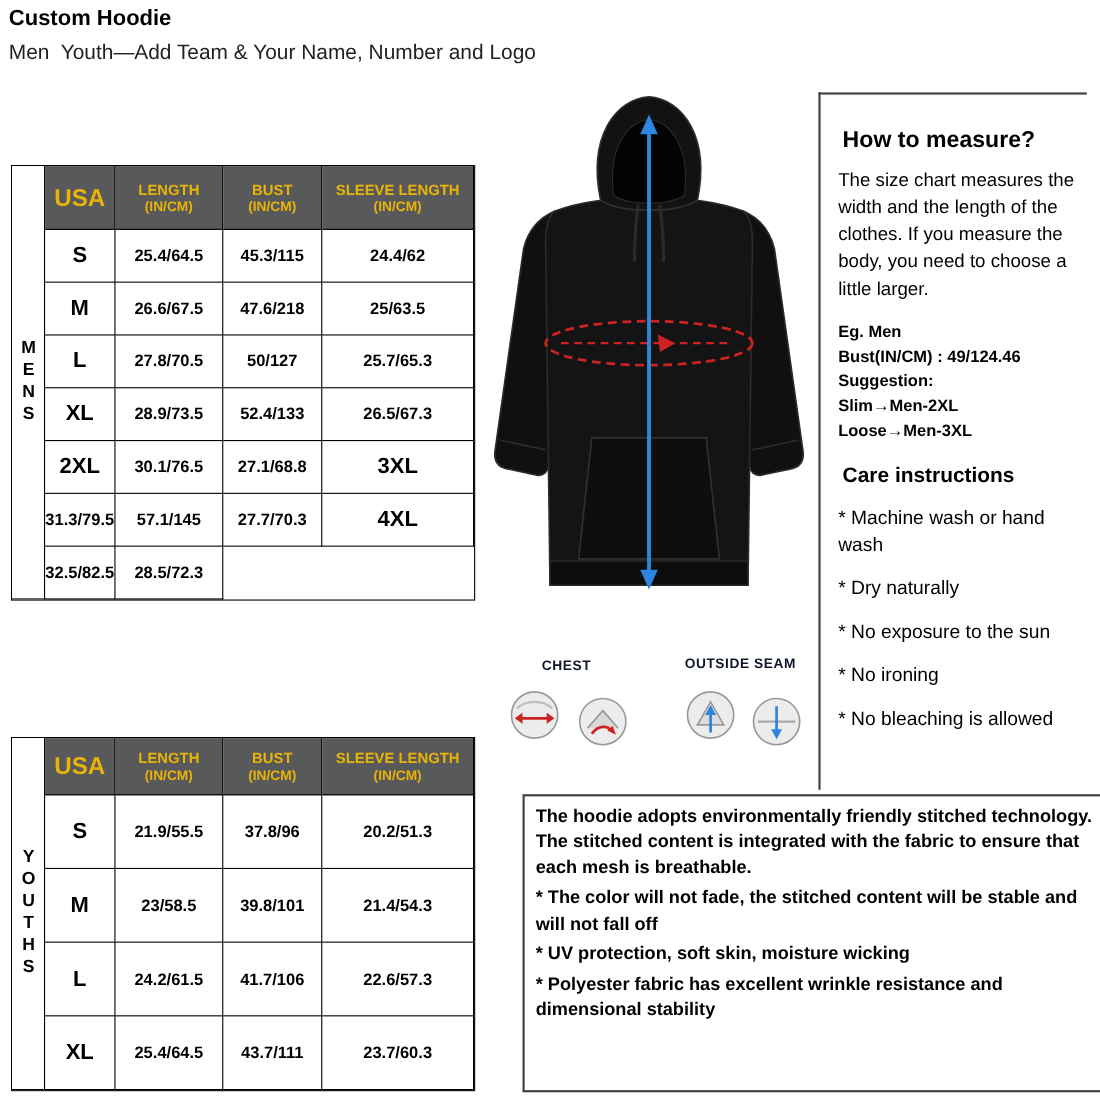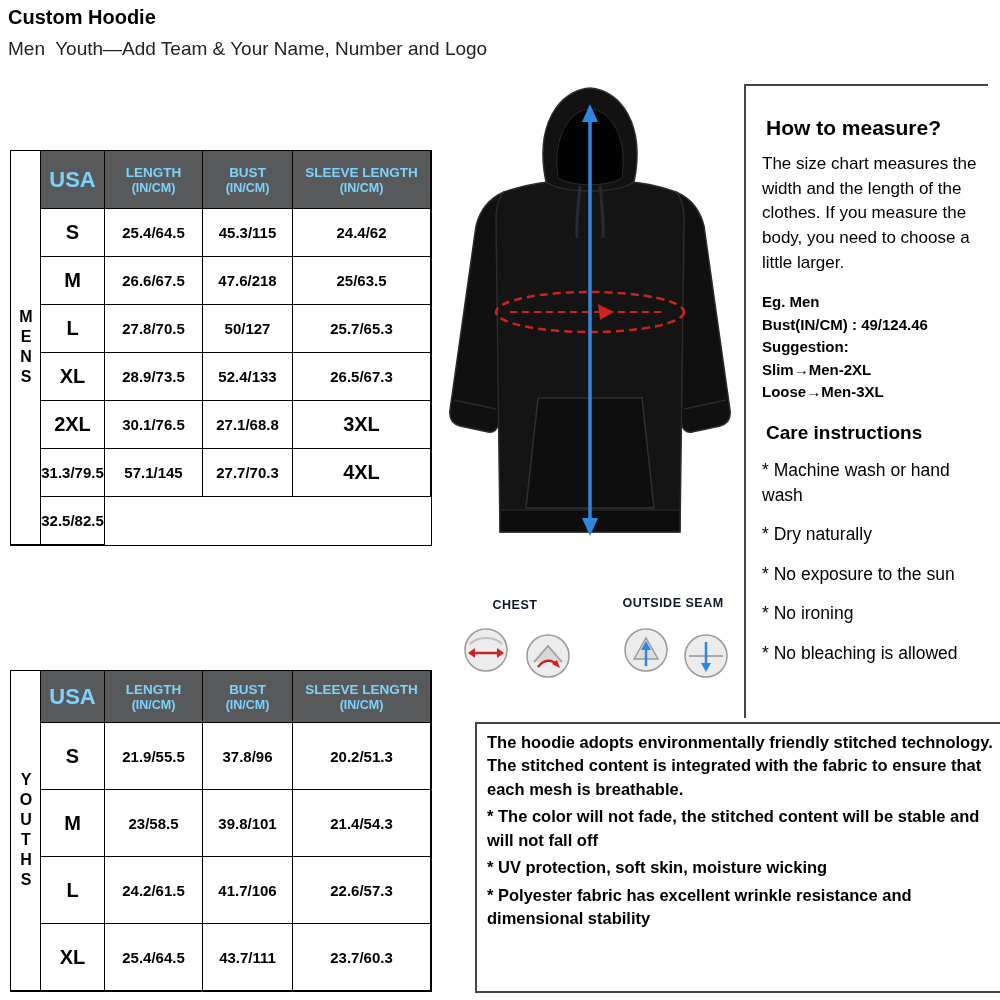--- a/index.html
+++ b/index.html
@@ -11,21 +11,21 @@
   .page-subtitle { position:absolute; left:8px; top:38px; font-size:19px; font-weight:500; color:#222; white-space:pre-wrap; }
 
   
   .size-table { position:absolute; display:grid; border:1.5px solid #000; background:#fff; }
   .mens   { left:10px; top:150px; grid-template-columns:30px 64px 98px 90px 138px; grid-template-rows:58px repeat(7,48px); }
   .youths { left:10px; top:670px; grid-template-columns:30px 64px 98px 90px 138px; grid-template-rows:52px repeat(4,67px); }
   .cell { border-right:1.2px solid #000; border-bottom:1.2px solid #000;
           display:flex; flex-direction:column; align-items:center; justify-content:center; text-align:center; }
   .side-cell { grid-row:1 / -1; grid-column:1; background:#fff; }
   .vlabel { writing-mode:vertical-rl; text-orientation:upright; font-weight:700; font-size:16px; letter-spacing:3px; }
-  .head { background:#58595b; color:#7dd3fc; }
+  .head { background:#58595b; color:#eab308; }
   .usa-head { font-size:22px; font-weight:700; }
   .col-label { font-size:13.5px; font-weight:700; line-height:1.3; }
   .col-unit  { font-size:12.5px; font-weight:700; }
   .size-cell { font-size:20px; font-weight:700; }
   .val-cell  { font-size:15px; font-weight:700; }
 
   
   .hoodie-svg { position:absolute; left:430px; top:80px; }
   .fig-label { position:absolute; font-size:12.5px; font-weight:700; color:#0f172a; letter-spacing:.5px; text-align:center; width:130px; }
   .chest-label { left:450px; top:598px; }
@@ -99,20 +99,21 @@
     <div class="cell val-cell">30.1/76.5</div>
     <div class="cell val-cell">27.1/68.8</div>
 
     <div class="cell size-cell">3XL</div>
     <div class="cell val-cell">31.3/79.5</div>
     <div class="cell val-cell">57.1/145</div>
     <div class="cell val-cell">27.7/70.3</div>
 
     <div class="cell size-cell">4XL</div>
     <div class="cell val-cell">32.5/82.5</div>
+    <div class="cell val-cell">28.5/72.3</div>
   </div>
 
   <div class="size-table youths">
     <div class="cell side-cell">
       <span class="vlabel">YOUTHS</span>
     </div>
     <div class="cell head usa-head">USA</div>
     <div class="cell head">
       <div class="col-label">LENGTH</div>
       <div class="col-unit">(IN/CM)</div>

